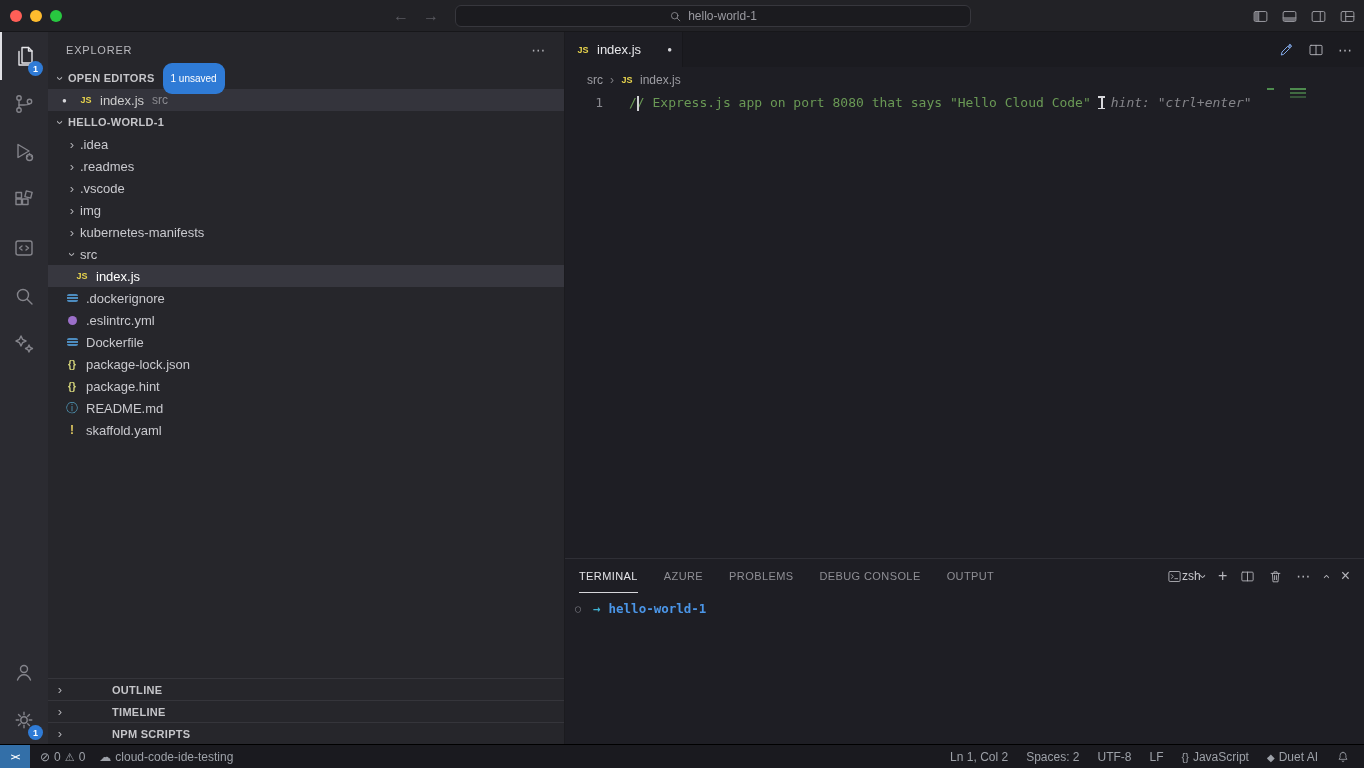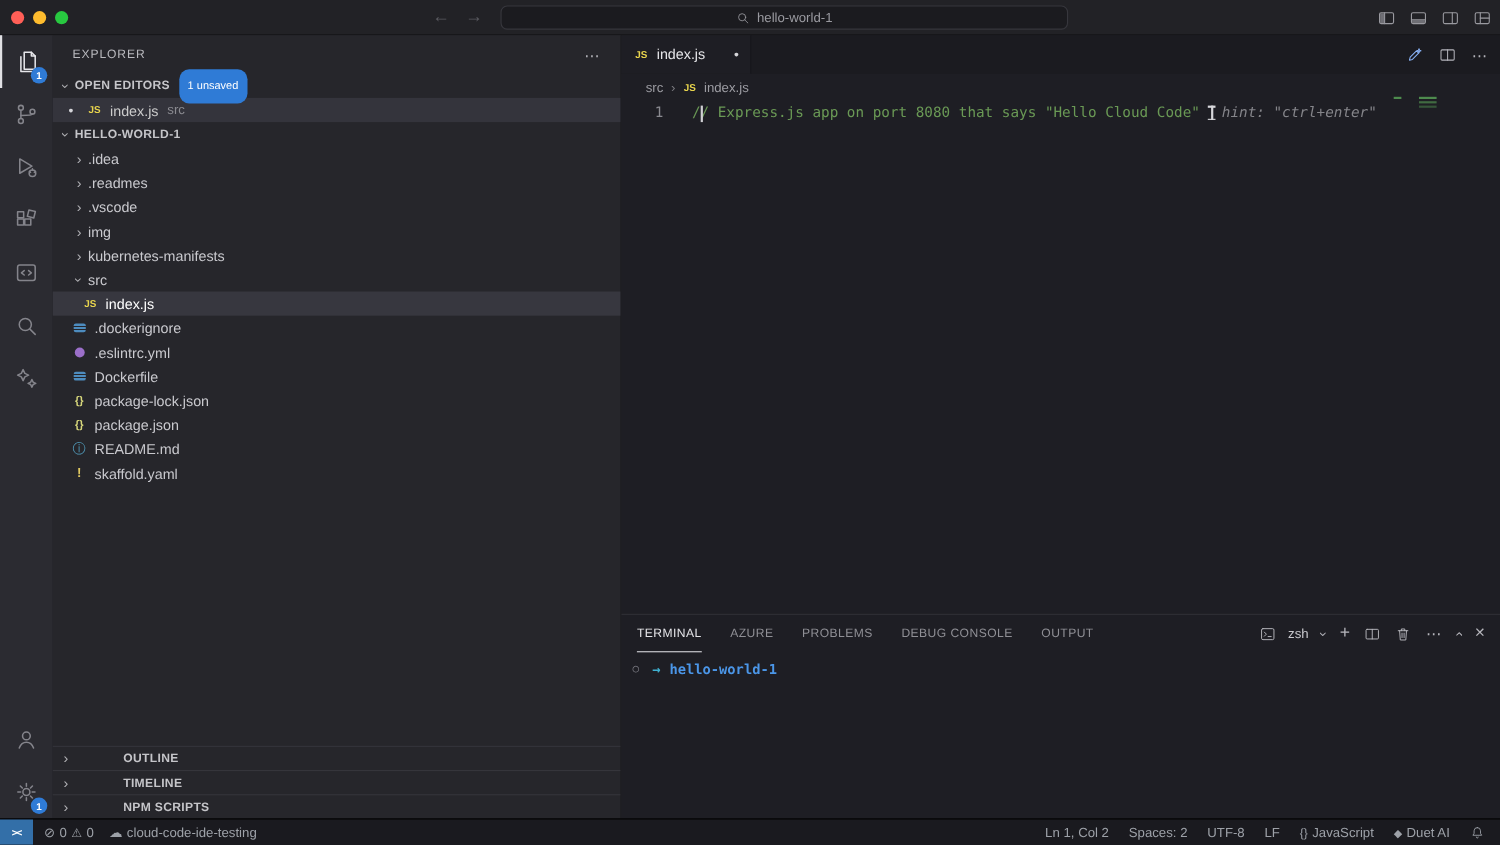--- a/index.html
+++ b/index.html
@@ -83,21 +83,21 @@
   .minimap { position:absolute; top:52px; right:44px; width:80px; height:60px; }
   .mm-mark { position:absolute; height:2px; background:#4e8b4e; }
 
   
   .panel { position:absolute; left:565px; right:0; bottom:24px; height:186px; background:#1e1e24; border-top:1px solid #2f2f36; }
   .panel-header { height:34px; display:flex; align-items:center; padding:0 14px; }
   .ptabs { display:flex; gap:26px; }
   .ptab { font-size:11px; letter-spacing:.4px; color:#8f8f95; height:34px; display:flex; align-items:center; cursor:pointer; }
   .ptab.active { color:#e4e4e8; border-bottom:1px solid #d7d7db; }
   .panel-actions { margin-left:auto; display:flex; align-items:center; gap:13px; color:#b6b6bc; }
-  .shell-group { display:flex; align-items:center; gap:11px; cursor:pointer; }
+  .shell-group { display:flex; align-items:center; gap:0; cursor:pointer; }
   .shell-label { font-size:12px; color:#c9c9ce; }
   .chev-down { display:inline-block; transform:rotate(90deg); font-size:13px; color:#b0b0b6; }
   .chev-down::before{ content:"›"; }
   .chev-up { display:inline-block; transform:rotate(-90deg); font-size:13px; }
   .chev-up::before{ content:"›"; }
   .x-icon::before{ content:"×"; font-size:16px; }
   .plus-icon::before{ content:"+"; font-size:16px; }
   .dots-icon::before{ content:"⋯"; font-size:14px; }
   .terminal { padding:8px 0 0 10px; font-family:"DejaVu Sans Mono", monospace; font-size:12.5px; display:flex; align-items:center; }
   .term-deco { color:#7a7a82; font-size:10px; width:18px; }
@@ -320,21 +320,21 @@
   <div class="trow">
       <span class="ico ico-docker"></span>
       <span>Dockerfile</span>
     </div>
   <div class="trow">
       <span class="ico ico-json"></span>
       <span>package-lock.json</span>
     </div>
   <div class="trow">
       <span class="ico ico-json"></span>
-      <span>package.json</span>
+      <span>package.hint</span>
     </div>
   <div class="trow">
       <span class="ico ico-info"></span>
       <span>README.md</span>
     </div>
   <div class="trow">
       <span class="ico ico-excl"></span>
       <span>skaffold.yaml</span>
     </div>
 

